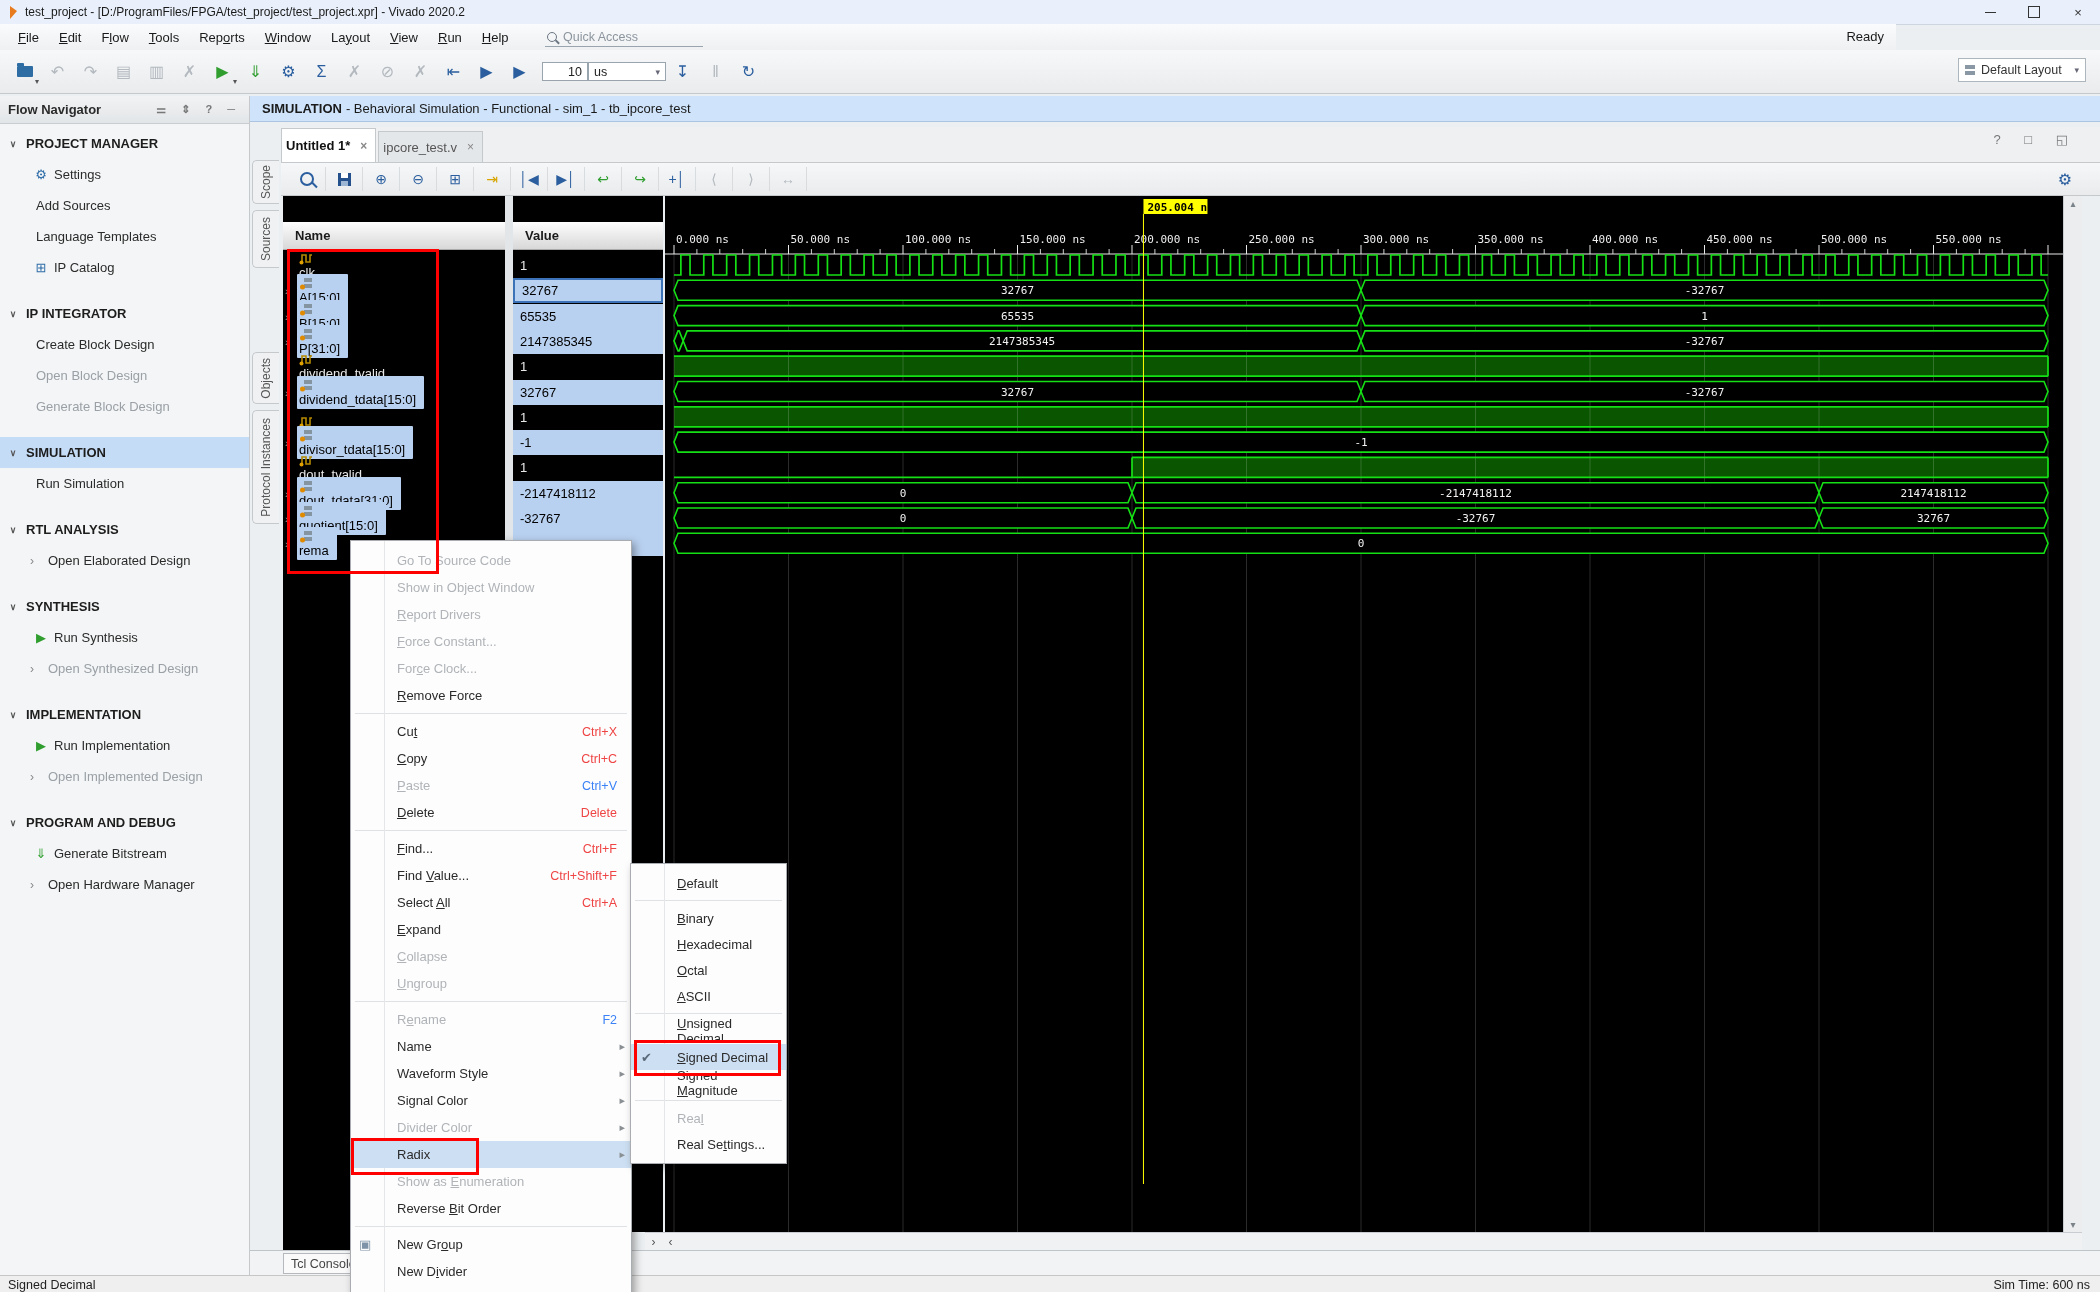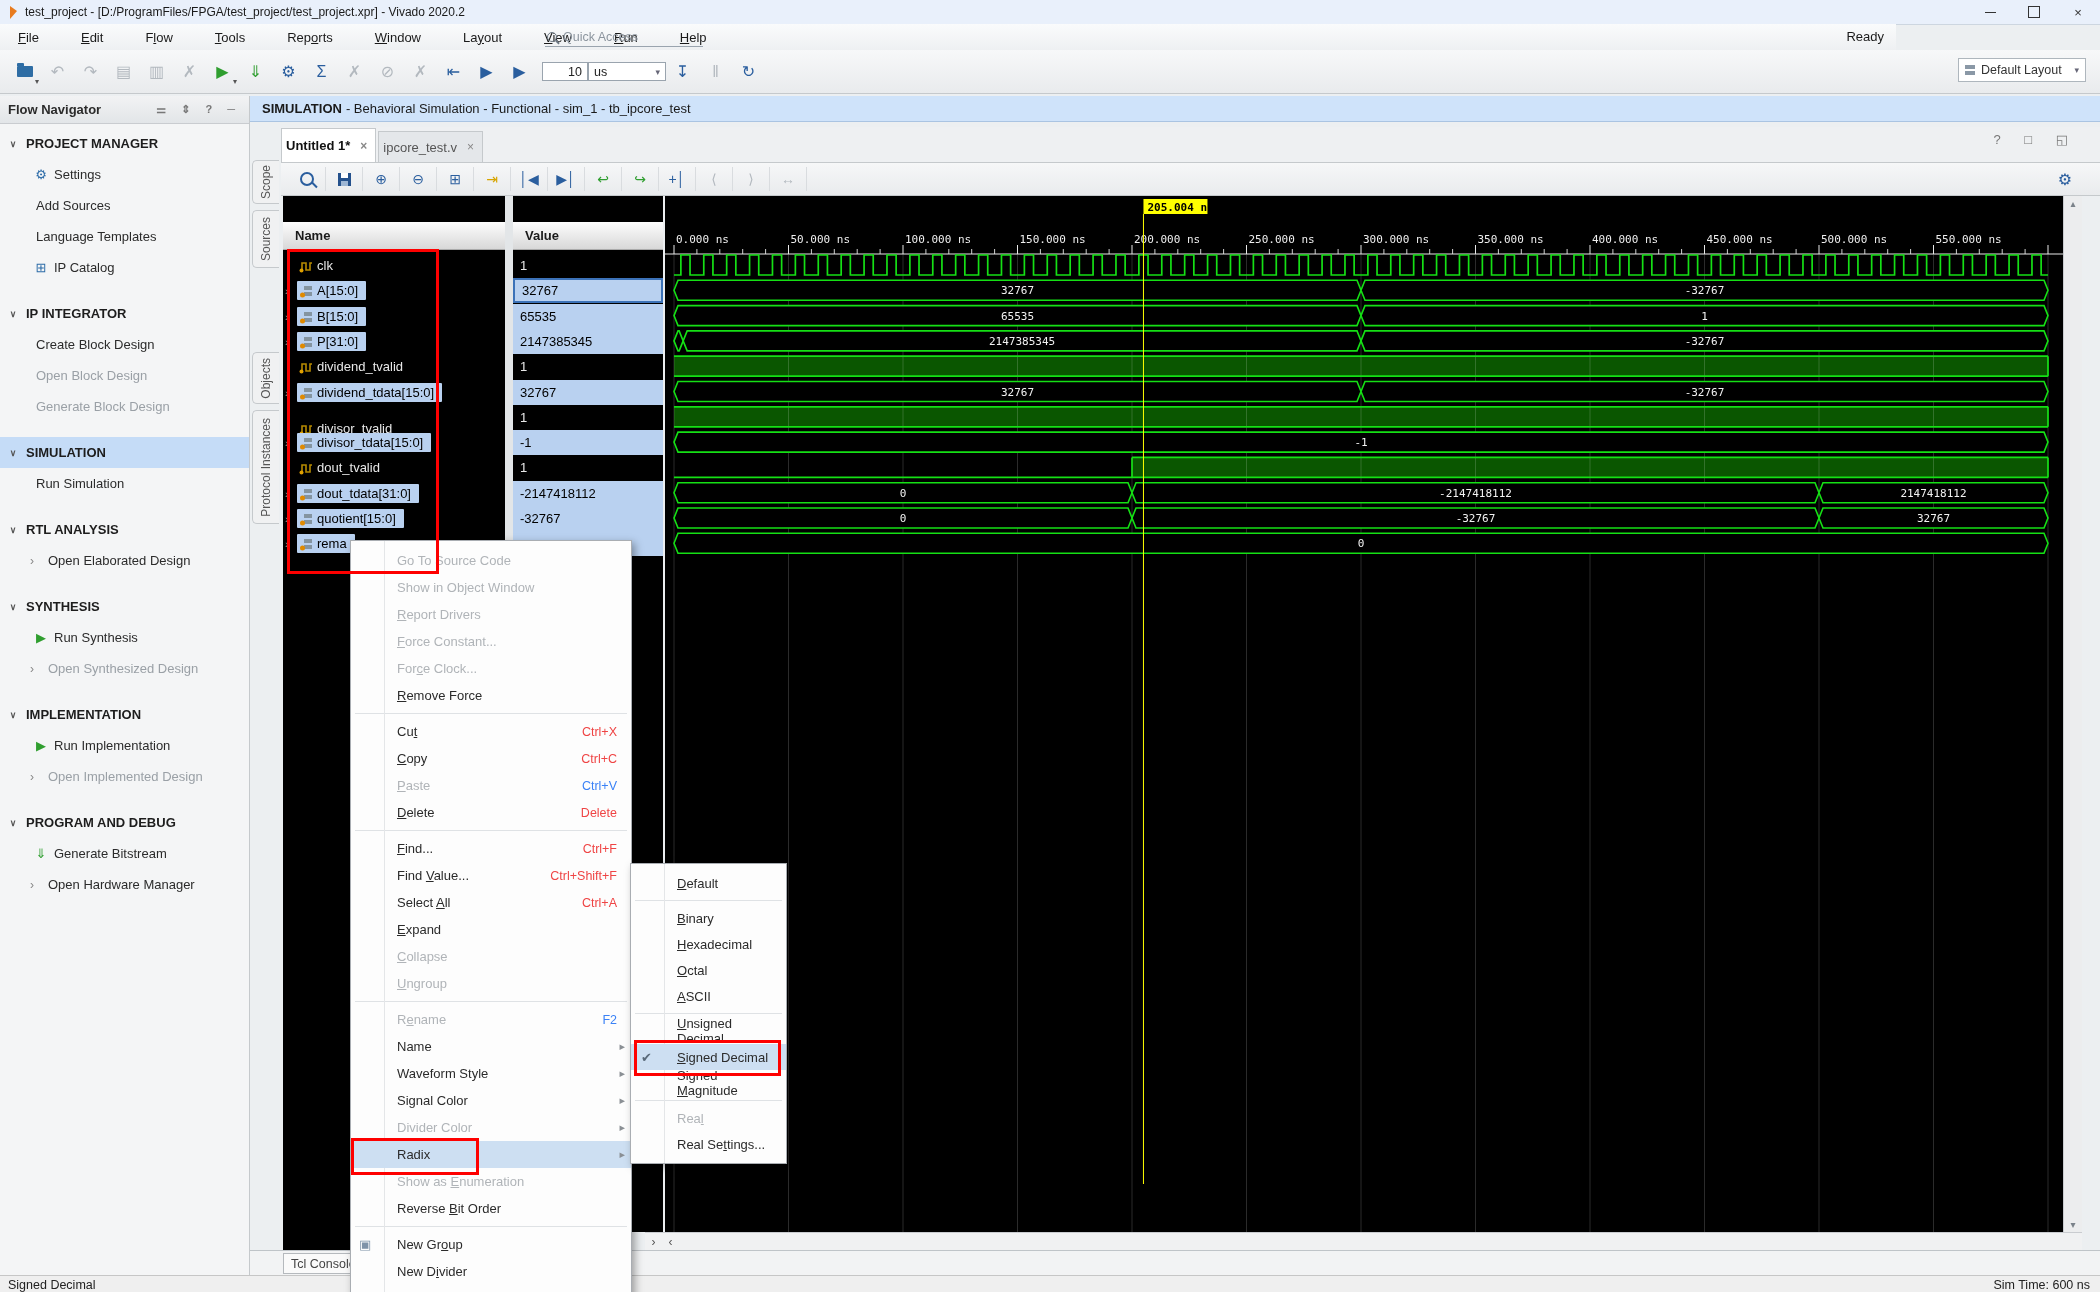--- a/index.html
+++ b/index.html
@@ -14,21 +14,21 @@
   #app-logo{width:0;height:0;border-left:7px solid #e87b1e;border-top:5px solid transparent;
             border-bottom:8px solid transparent;margin:0 8px 0 10px;}
   #title-text{font-size:12px;color:#1a1a1a;}
   #win-controls{position:absolute;right:0;top:0;height:24px;display:flex;}
   .winbtn{width:44px;height:24px;display:flex;align-items:center;justify-content:center;font-size:13px;color:#333;}
   .winbtn .minbar{width:11px;border-bottom:1px solid #333;height:1px;display:block;}
   .winbtn .maxbox{width:10px;height:10px;border:1px solid #333;display:block;}
 
   
   #menubar{left:0;top:24px;width:1896px;height:26px;background:linear-gradient(#fafbfc,#eef0f2);
-           display:flex;align-items:center;padding-left:8px;box-sizing:border-box;gap:22px;}
+           display:flex;align-items:center;padding-left:8px;box-sizing:border-box;}
   .menu-item{padding:0 10px;font-size:13px;color:#1a1a1a;}
   #quick-access{position:absolute;left:545px;top:4px;width:158px;height:18px;border-bottom:1px solid #9aa4ae;
                 display:flex;align-items:center;color:#8c959e;font-size:12.5px;}
   .mag{width:8px;height:8px;border:1.5px solid #6b7682;border-radius:50%;position:relative;margin:0 6px 0 2px;}
   .mag::after{content:"";position:absolute;left:7px;top:8px;width:5px;height:1.5px;background:#6b7682;transform:rotate(45deg);}
   #ready-label{position:absolute;right:12px;top:5px;font-size:13px;color:#1a1a1a;}
 
   
   #toolbar{left:0;top:50px;width:2100px;height:44px;background:linear-gradient(#f7f8f9,#e9ebed);
            border-bottom:1px solid #c5c9cc;display:flex;align-items:center;padding-left:8px;box-sizing:border-box;}
@@ -87,21 +87,21 @@
   
   #name-col{left:283px;top:196px;width:222px;height:1054px;background:#000;overflow:hidden;}
   #col-splitter{left:505px;top:196px;width:8px;height:1054px;background:#e3e6e8;}
   #value-col{left:513px;top:196px;width:150px;height:1036px;background:#000;overflow:hidden;}
   .col-header{position:absolute;left:0;top:26px;width:100%;height:28px;background:linear-gradient(#fdfdfd,#d8d8d8);
               border-bottom:1px solid #aaa;display:flex;align-items:center;padding-left:12px;box-sizing:border-box;
               font-weight:bold;color:#1a1a1a;}
   .sig-row{position:absolute;left:0;width:100%;height:25px;display:flex;align-items:center;color:#e8e8e8;font-size:13px;}
   .sig-row .chev{width:12px;margin-left:2px;color:#9a9a9a;font-size:11px;}
   .sig-row .noc{width:12px;margin-left:2px;}
-  .name-wrap{display:flex;align-items:flex-end;padding:2px 8px 2px 2px;border-radius:1px;}
+  .name-wrap{display:flex;align-items:flex-start;padding:2px 8px 2px 2px;border-radius:1px;flex-direction:column;}
   .name-wrap.sel{background:#b9d1f0;color:#000;}
   .val-cell{position:absolute;left:0;width:100%;height:25px;display:flex;align-items:center;padding-left:7px;
             box-sizing:border-box;color:#e8e8e8;font-size:13px;}
   .val-cell.sel{background:#b9d1f0;color:#000;}
   .val-cell.focus{border:2px solid #3c72b8;}
   .sig-ic{margin-right:4px;display:inline-flex;}
   #wave-area{left:665px;top:196px;width:1398px;height:1036px;background:#000;}
   #vscroll{left:2063px;top:196px;width:19px;height:1036px;background:#ecedee;border-left:1px solid #c9ccd0;box-sizing:border-box;}
   #vscroll .sa{position:absolute;left:0;width:100%;text-align:center;color:#7a828a;font-size:10px;}
   #hscroll{left:645px;top:1232px;width:1437px;height:18px;background:#f0f1f2;border-top:1px solid #c9ccd0;box-sizing:border-box;

